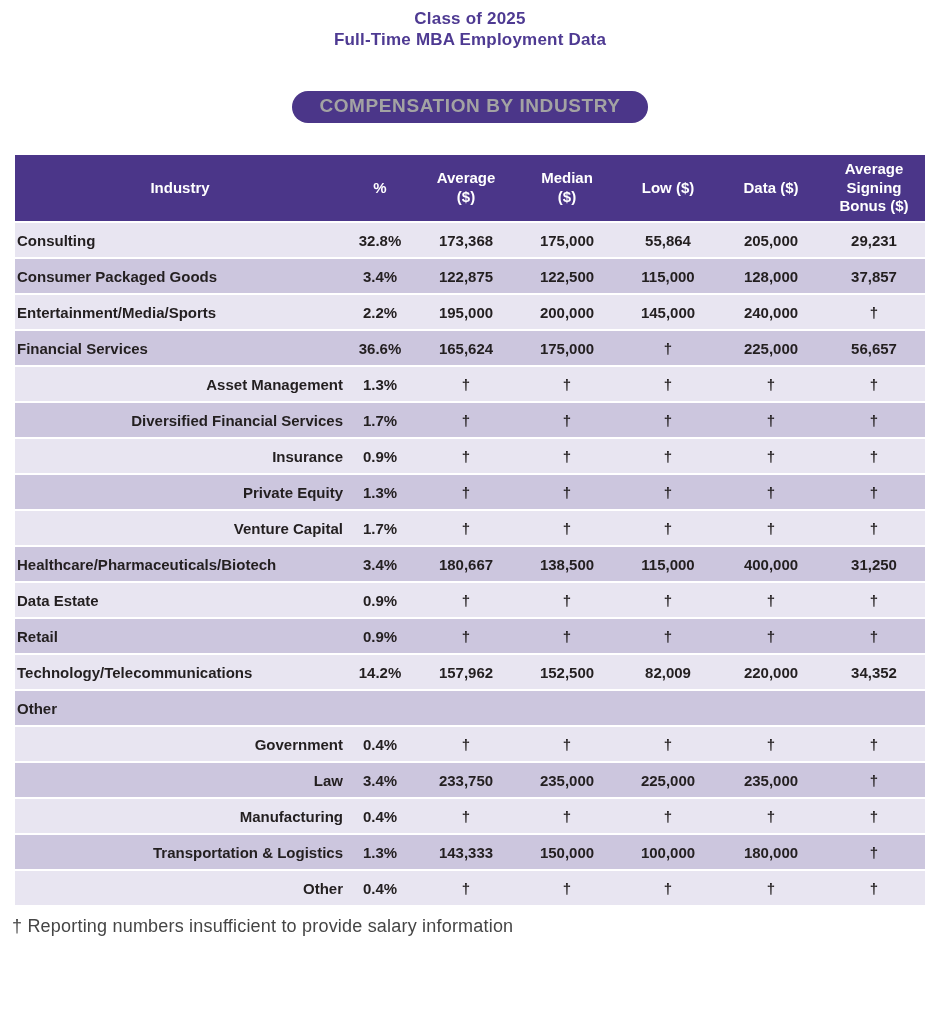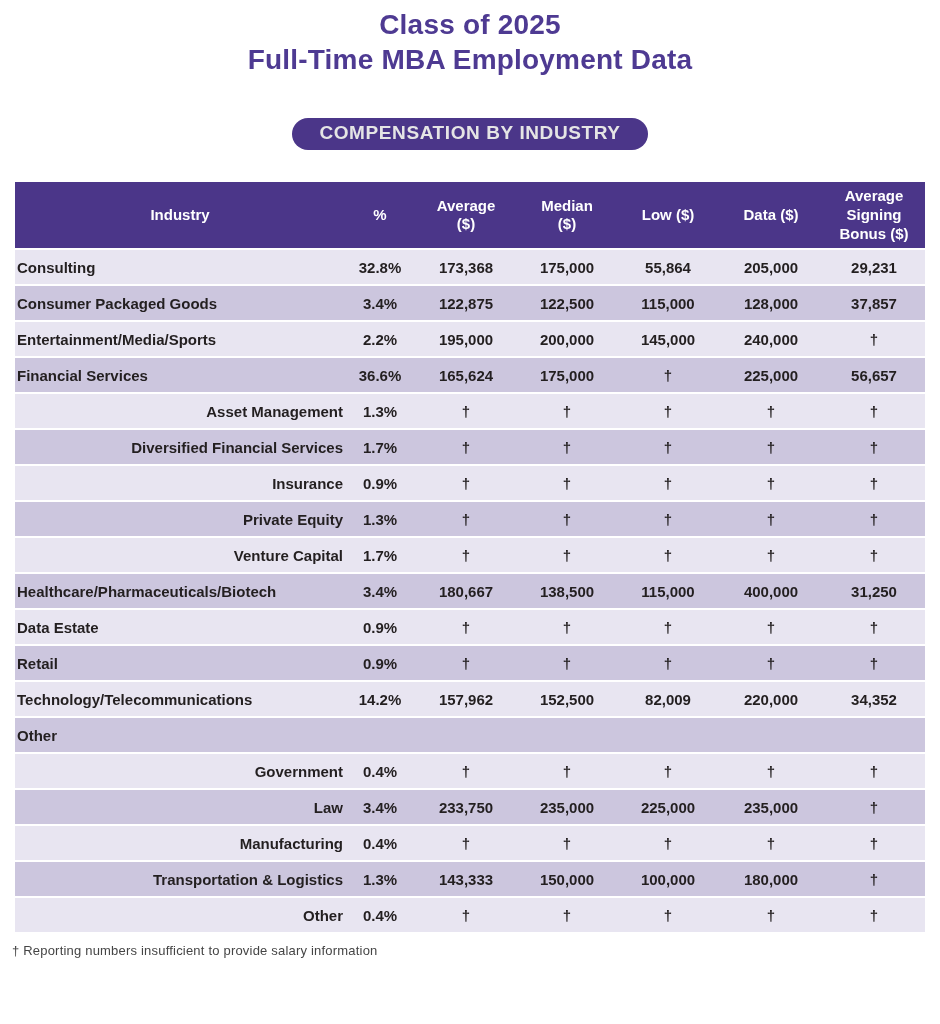--- a/index.html
+++ b/index.html
@@ -15,29 +15,29 @@
     width:940px;height:1024px;
     font-family:"Liberation Sans","DejaVu Sans",sans-serif;
     color:var(--text);
     overflow:hidden;
   }
   .page{width:940px;height:1024px;position:relative;}
   .title{
     padding-top:8px;
     text-align:center;
     color:var(--title);
-    font-size:28px;
+    font-size:17px;
     font-weight:bold;
     line-height:1.24;
     letter-spacing:.2px;
   }
   .badge-wrap{display:flex;justify-content:center;margin-top:41px;}
   .badge{
     background:var(--purple);
-    color:#e5e5e5;
+    color:#a3a3a3;
     font-size:19px;
     font-weight:bold;
     letter-spacing:.6px;
     padding:5px 27px 6px;
     border-radius:18px;
     line-height:1.1;
   }
   table.comp{
     width:910px;
     margin:30px auto 0;
@@ -64,21 +64,21 @@
     vertical-align:middle;
     padding:0 2px;
   }
   tbody tr:nth-child(odd) td{background:var(--row-light);}
   tbody tr:nth-child(even) td{background:var(--row-dark);}
   td.c-label{text-align:left;}
   tr.indented td.c-label{padding-left:50px;text-align:right;}
   td.c-num{text-align:center;}
   .footnote{
     margin:9px 0 0 12px;
-    font-size:13px;
+    font-size:18px;
     color:#454545;
     font-weight:normal;
     letter-spacing:.2px;
   }
   col.c-industry{width:330px;}
   col.c-pct{width:70px;}
   col.c-avg{width:102px;}
   col.c-med{width:100px;}
   col.c-low{width:102px;}
   col.c-high{width:104px;}

